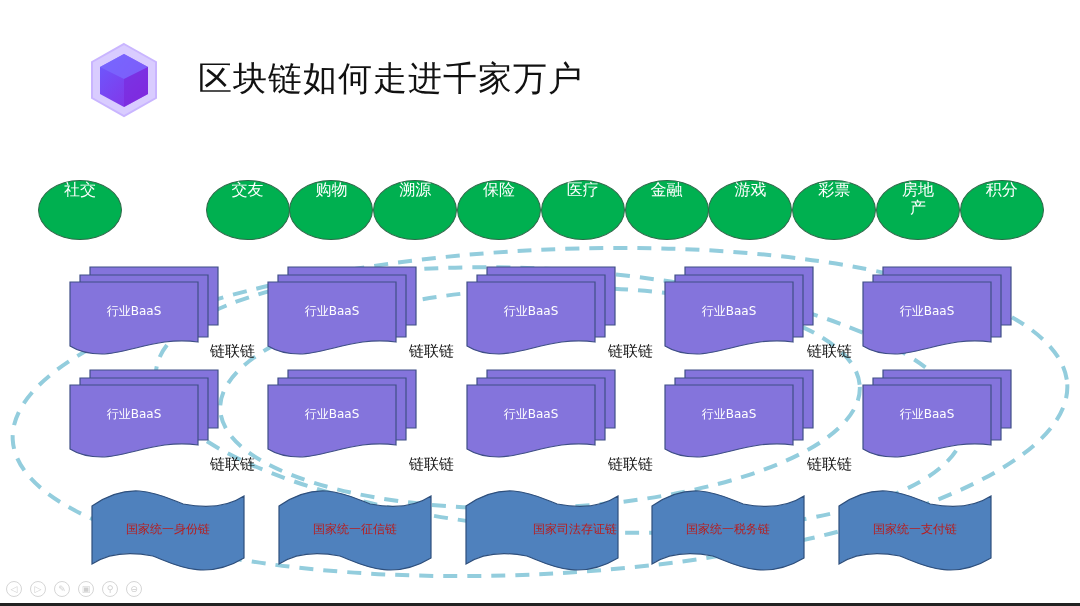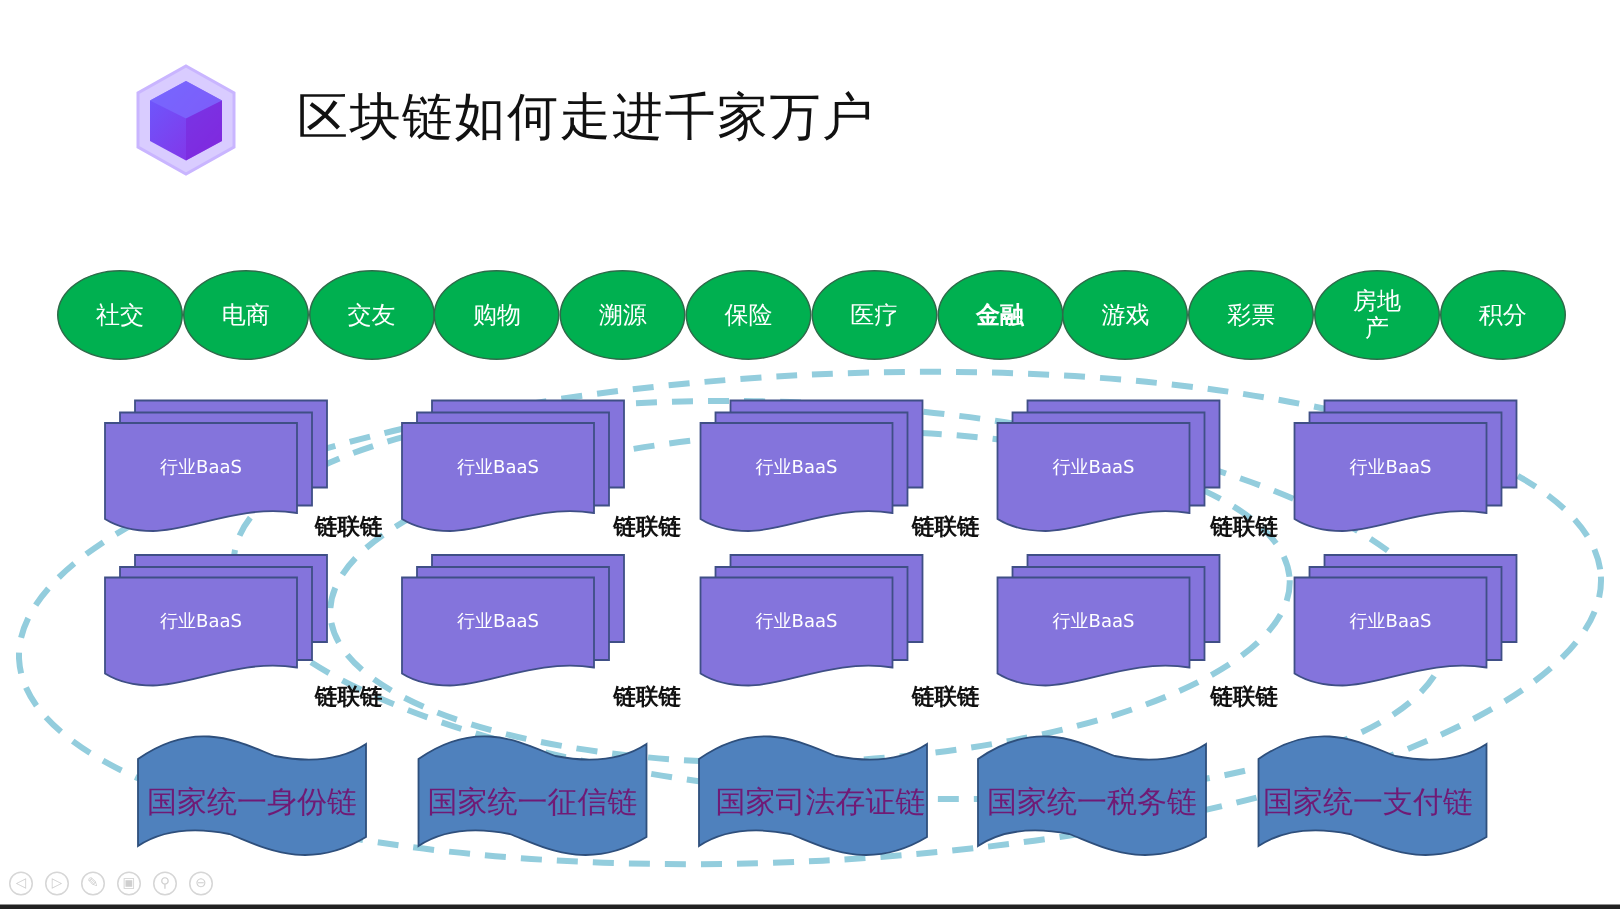--- a/index.html
+++ b/index.html
@@ -4,26 +4,26 @@
 <style>
   html, body { margin:0; padding:0; }
   body { width:1080px; height:606px; background:#ffffff; position:relative; overflow:hidden;
          font-family:"DejaVu Sans", "Liberation Sans", sans-serif; }
   .logo { position:absolute; left:88px; top:42px; width:72px; height:76px; }
   .title { position:absolute; left:182px; top:56px; font-size:34px; color:#111; letter-spacing:1px;
            font-family:"DejaVu Sans", sans-serif; line-height:44px; white-space:nowrap;margin-left:16px; }
   .pills { position:absolute; left:38px; top:180px; width:1006px; height:60px; }
   .pill { position:absolute; top:0; width:84px; height:60px; border-radius:50%; background:#00b050;
           border:1.5px solid #2f6a4a; box-sizing:border-box; color:#fff; font-size:16px;
-          display:flex; align-items:center; justify-content:center; text-align:center; line-height:18px; }
+          display:flex; align-items:flex-start; justify-content:center; text-align:center; line-height:18px; }
   .pill span { display:block; max-width:42px; }
   svg.diagram { position:absolute; left:0; top:0; width:1080px; height:606px; }
   .baas-label { position:absolute; color:#fff; font-size:12px; width:128px; text-align:center; }
-  .link-label { position:absolute; color:#111; font-size:15px; font-weight:bold; white-space:nowrap; }
-  .chain-label { position:absolute; color:#701a75; font-size:20px; width:150px; text-align:center; white-space:nowrap; }
+  .link-label { position:absolute; color:#111; font-size:15px; font-weight:normal; white-space:nowrap; }
+  .chain-label { position:absolute; color:#b91c1c; font-size:12px; width:150px; text-align:center; white-space:nowrap; }
   .nav { position:absolute; left:6px; top:581px; display:flex; gap:8px; }
   .nav-btn { width:16px; height:16px; border:1px solid #d6d6d6; border-radius:50%; color:#cfcfcf;
              font-size:9px; display:flex; align-items:center; justify-content:center; box-sizing:border-box; }
   .bottom-bar { position:absolute; left:0; top:603px; width:1080px; height:3px; background:#222; }
 </style>
 </head>
 <body>
 
 <svg class="logo" viewBox="0 0 72 76">
   <defs>
@@ -37,39 +37,36 @@
   <polygon points="36,12 60,25 36,37 12,25" fill="#7c6cff" opacity="0.7"></polygon>
   <polygon points="36,37 60,25 60,52 36,65" fill="#7a25d8" opacity="0.55"></polygon>
 </svg>
 
 <div class="title">区块链如何走进千家万户</div>
 
 <div class="pills" id="pills">
     <div class="pill" style="left: 0px;">
       <span>社交</span>
     </div>
-    <div class="pill" style="left: 83.8px;">
-      <span>电商</span>
-    </div>
     <div class="pill" style="left: 167.6px;">
       <span>交友</span>
     </div>
     <div class="pill" style="left: 251.4px;">
       <span>购物</span>
     </div>
     <div class="pill" style="left: 335.2px;">
       <span>溯源</span>
     </div>
     <div class="pill" style="left: 419px;">
       <span>保险</span>
     </div>
     <div class="pill" style="left: 502.8px;">
       <span>医疗</span>
     </div>
-    <div class="pill" style="left: 586.6px; font-weight: bold;">
+    <div class="pill" style="left: 586.6px;">
       <span>金融</span>
     </div>
     <div class="pill" style="left: 670.4px;">
       <span>游戏</span>
     </div>
     <div class="pill" style="left: 754.2px;">
       <span>彩票</span>
     </div>
     <div class="pill" style="left: 838px;">
       <span>房地产</span>
@@ -166,21 +163,21 @@
     <div class="link-label" style="left: 210px; top: 455px;">链联链</div>
     <div class="link-label" style="left: 409px; top: 455px;">链联链</div>
     <div class="link-label" style="left: 608px; top: 455px;">链联链</div>
     <div class="link-label" style="left: 807px; top: 455px;">链联链</div>
   </div>
 <div id="chain-labels">
     <div class="chain-label" style="left: 93px; top: 521px;">国家统一身份链</div>
     <div class="chain-label" style="left: 280px; top: 521px;">国家统一征信链</div>
     <div class="chain-label" style="left: 467px; top: 521px; text-align: right;">国家司法存证链</div>
     <div class="chain-label" style="left: 653px; top: 521px;">国家统一税务链</div>
-    <div class="chain-label" style="left: 794px; top: 521px; padding-left: 43px;">国家统一支付链</div>
+    <div class="chain-label" style="left: 840px; top: 521px;">国家统一支付链</div>
   </div>
 
 <div class="nav" id="nav">
     <div class="nav-btn">◁</div>
     <div class="nav-btn">▷</div>
     <div class="nav-btn">✎</div>
     <div class="nav-btn">▣</div>
     <div class="nav-btn">⚲</div>
     <div class="nav-btn">⊖</div>
   </div>

